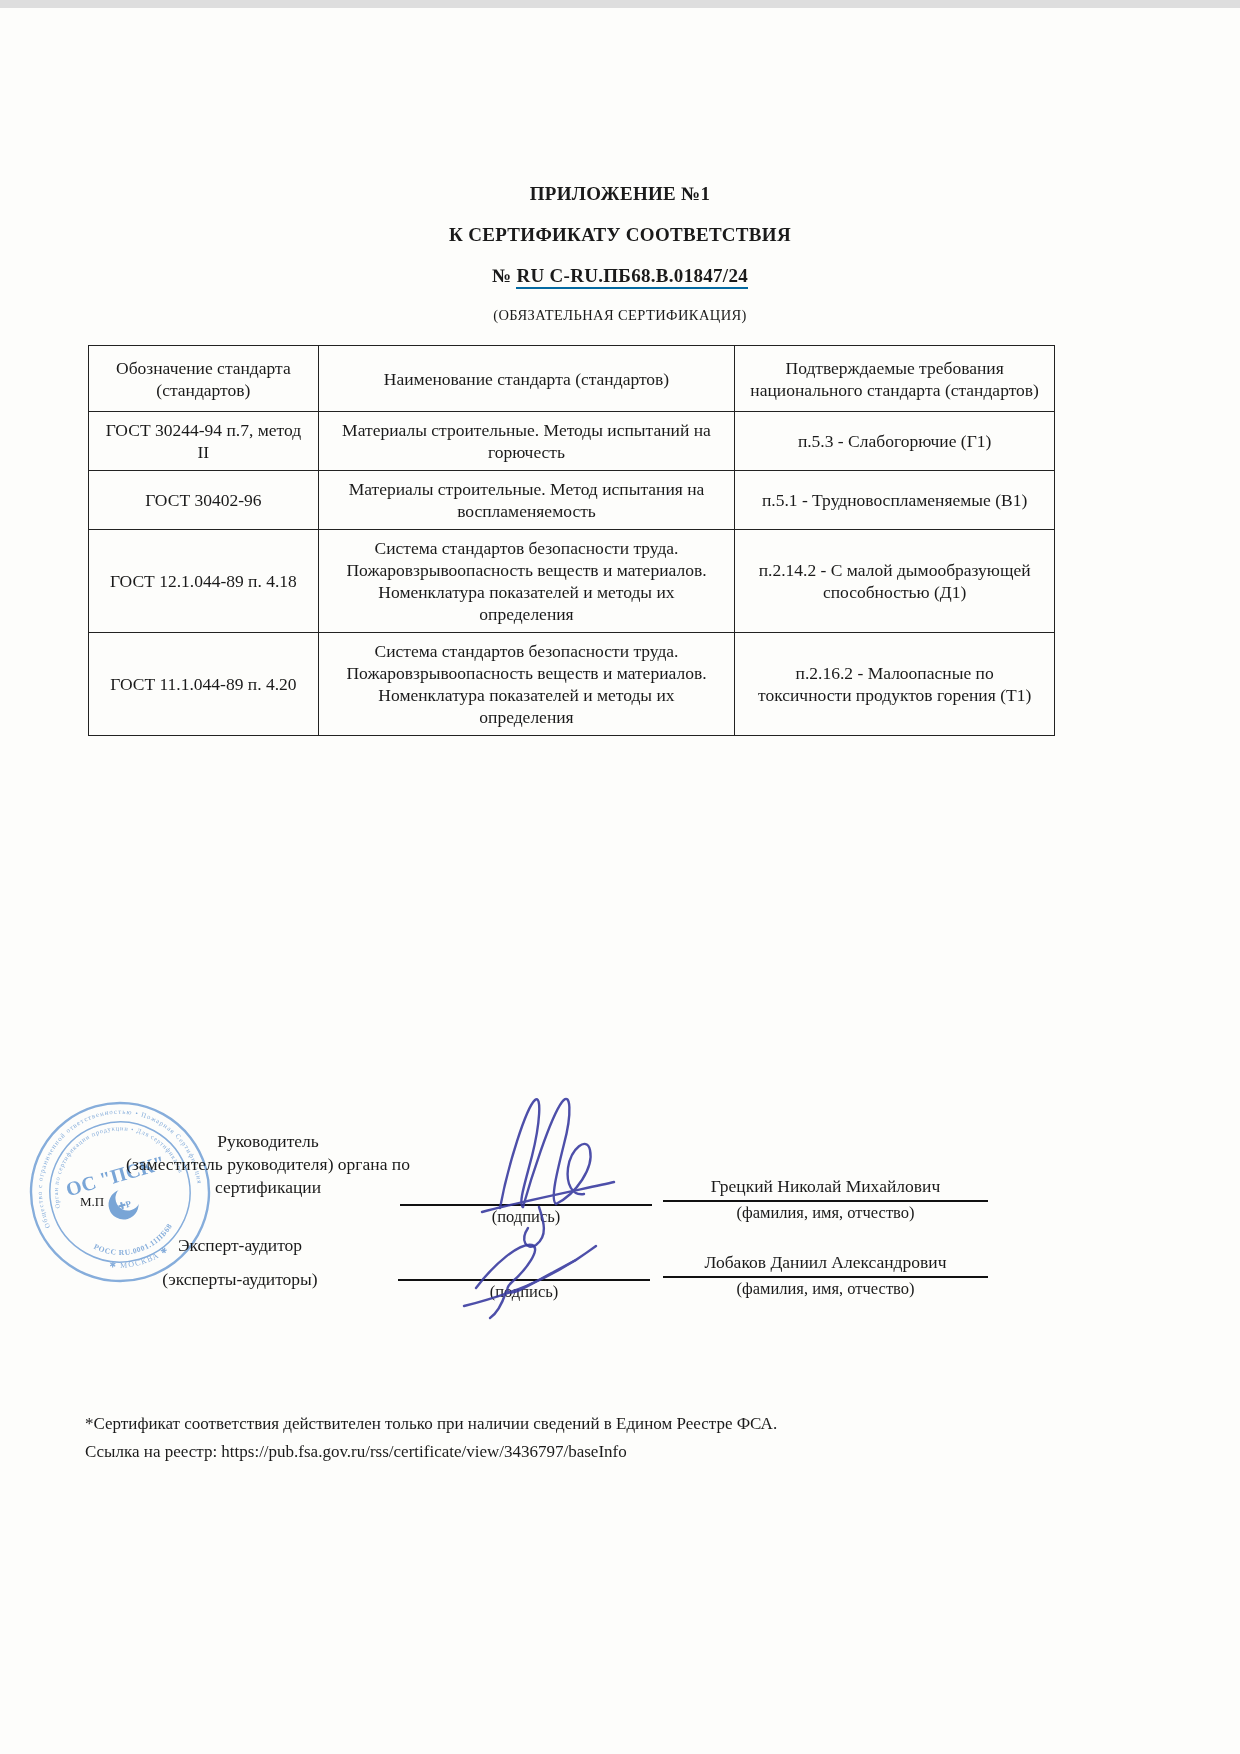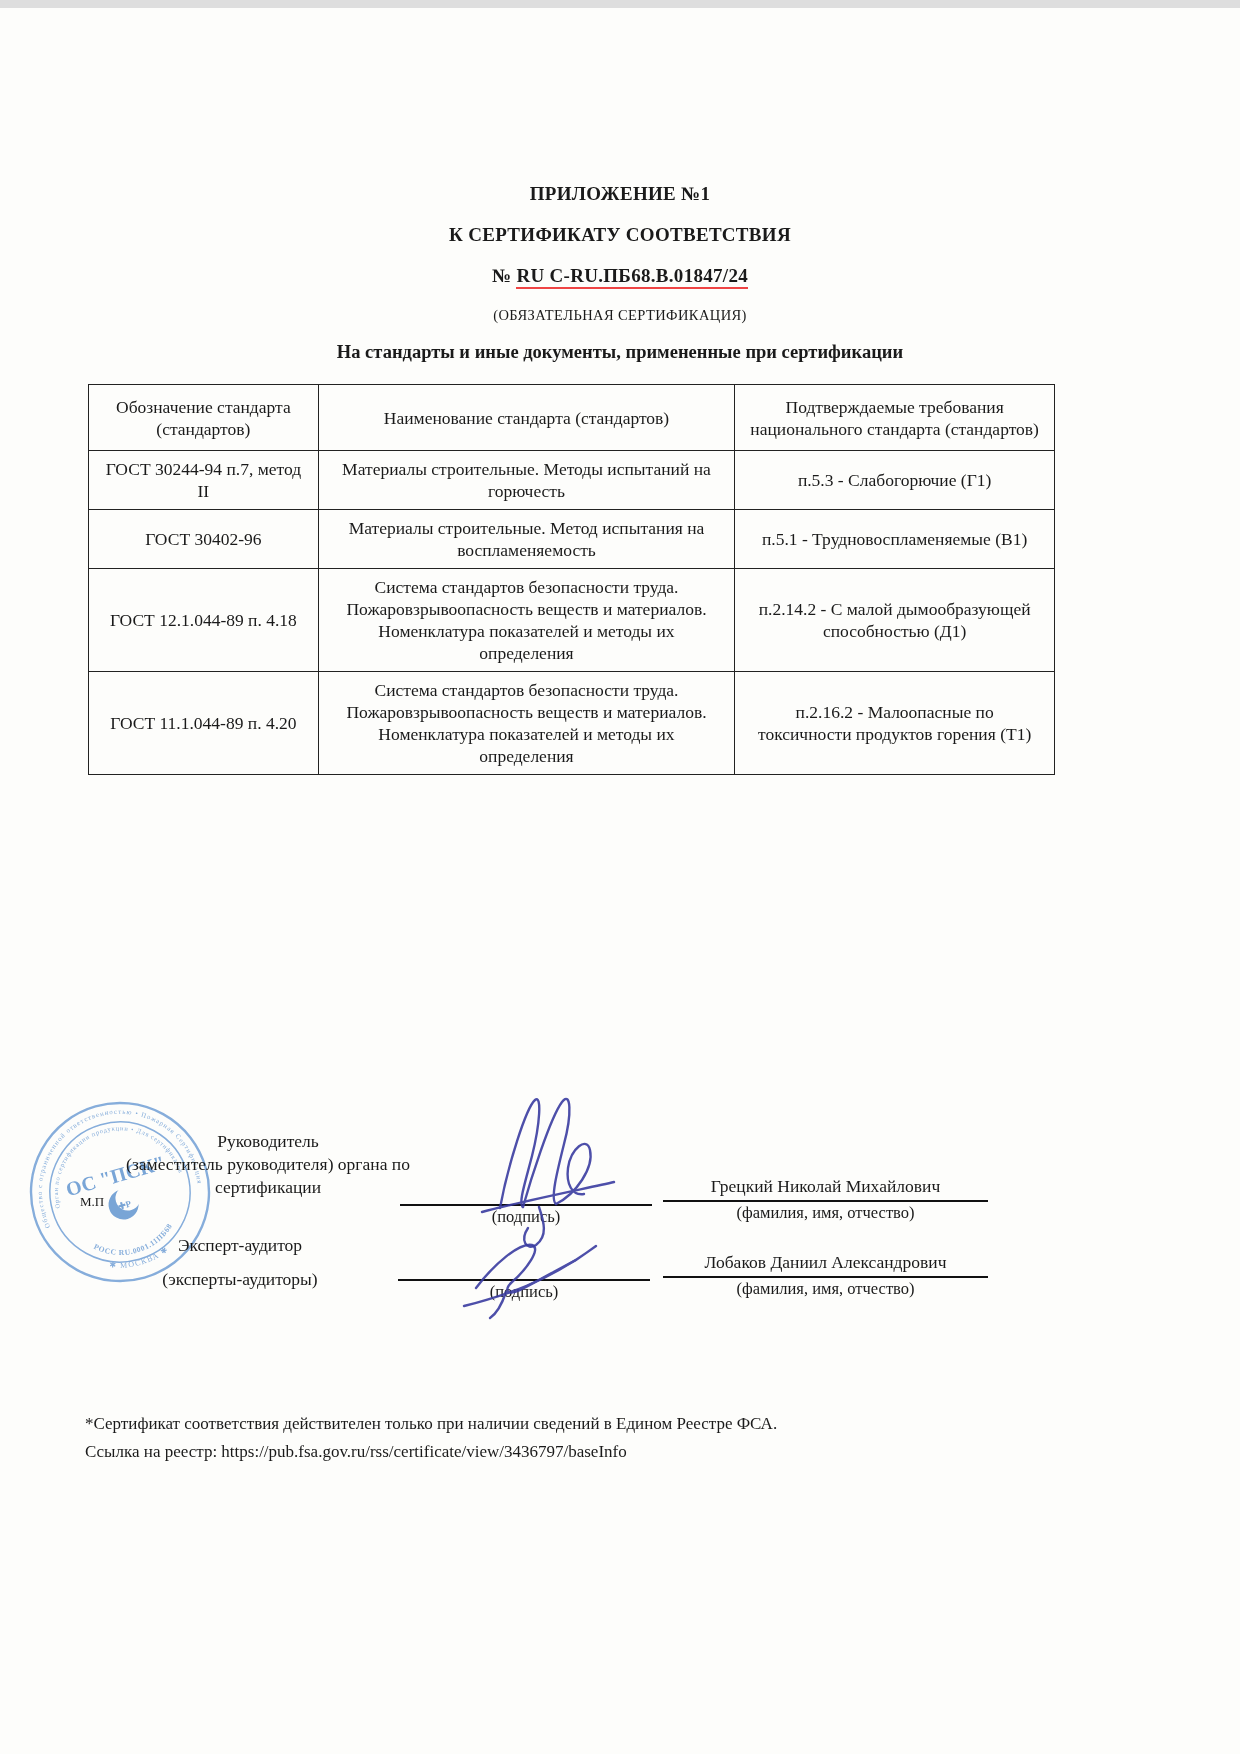--- a/index.html
+++ b/index.html
@@ -10,21 +10,21 @@
     height: 1754px;
     margin: 8px auto;
     background: #fdfdfb;
     font-family: "Liberation Serif", serif;
     color: #1a1a1a;
     overflow: hidden;
   }
   
   .headers { padding-top: 174px; text-align: center; }
   .h1 { font-size: 19px; font-weight: 700; letter-spacing: .3px; line-height: 24px; margin-bottom: 17px; }
-  .cert-no .u { border-bottom: 2px solid #ef4444; padding-bottom: 1px; }
+  .cert-no .u { border-bottom: 2px solid #0369a1; padding-bottom: 1px; }
   .h2 { font-size: 14.5px; line-height: 20px; letter-spacing: .4px; margin-bottom: 15px; }
   .h3 { font-size: 18.5px; font-weight: 700; line-height: 24px; }
   
   table.standards {
     border-collapse: collapse;
     width: 967px;
     margin: 20px 0 0 88px;
     font-size: 17.5px;
     line-height: 22px;
   }
@@ -55,21 +55,20 @@
 </head>
 <body>
 
 <div class="page">
 
   <div class="headers">
     <div class="h1">ПРИЛОЖЕНИЕ №1</div>
     <div class="h1">К СЕРТИФИКАТУ СООТВЕТСТВИЯ</div>
     <div class="h1 cert-no"><span>№ </span><span class="u">RU C-RU.ПБ68.В.01847/24</span></div>
     <div class="h2">(ОБЯЗАТЕЛЬНАЯ СЕРТИФИКАЦИЯ)</div>
-    <div class="h3">На стандарты и иные документы, примененные при сертификации</div>
   </div>
 
   <table class="standards">
     <thead>
       <tr>
         <th class="col-designation">Обозначение стандарта (стандартов)</th>
         <th class="col-name">Наименование стандарта (стандартов)</th>
         <th class="col-req">Подтверждаемые требования национального стандарта (стандартов)</th>
       </tr>
     </thead>

